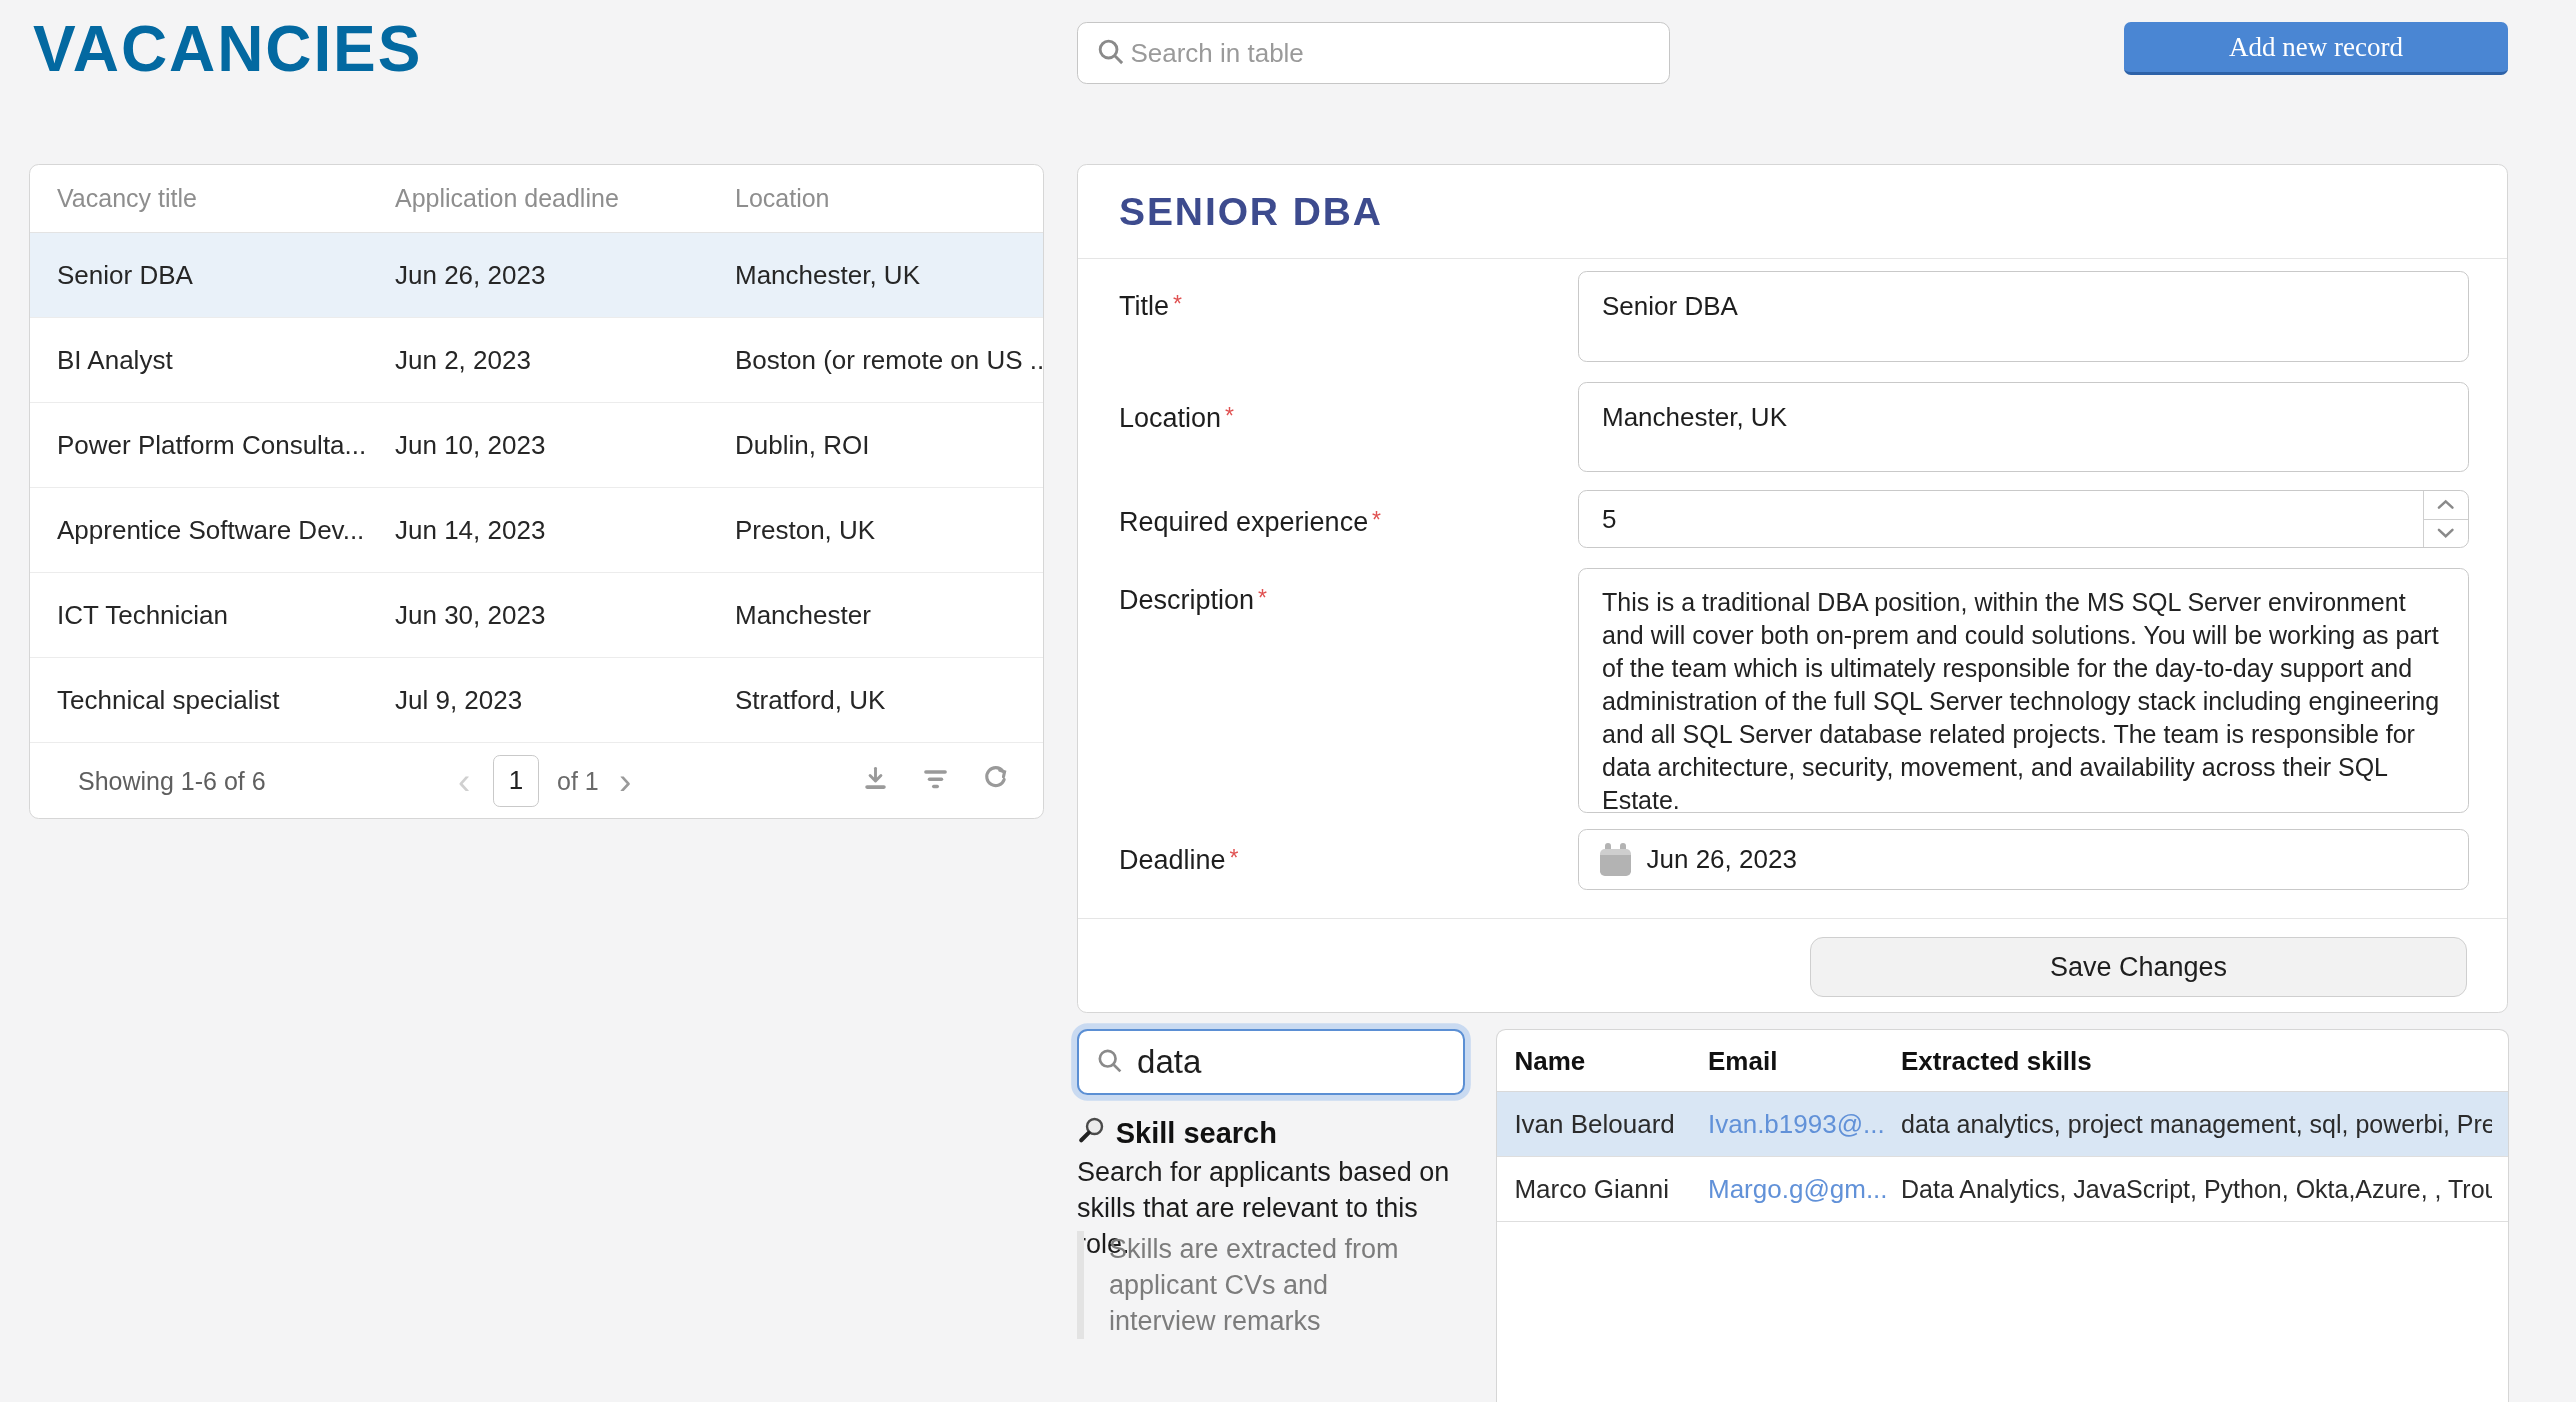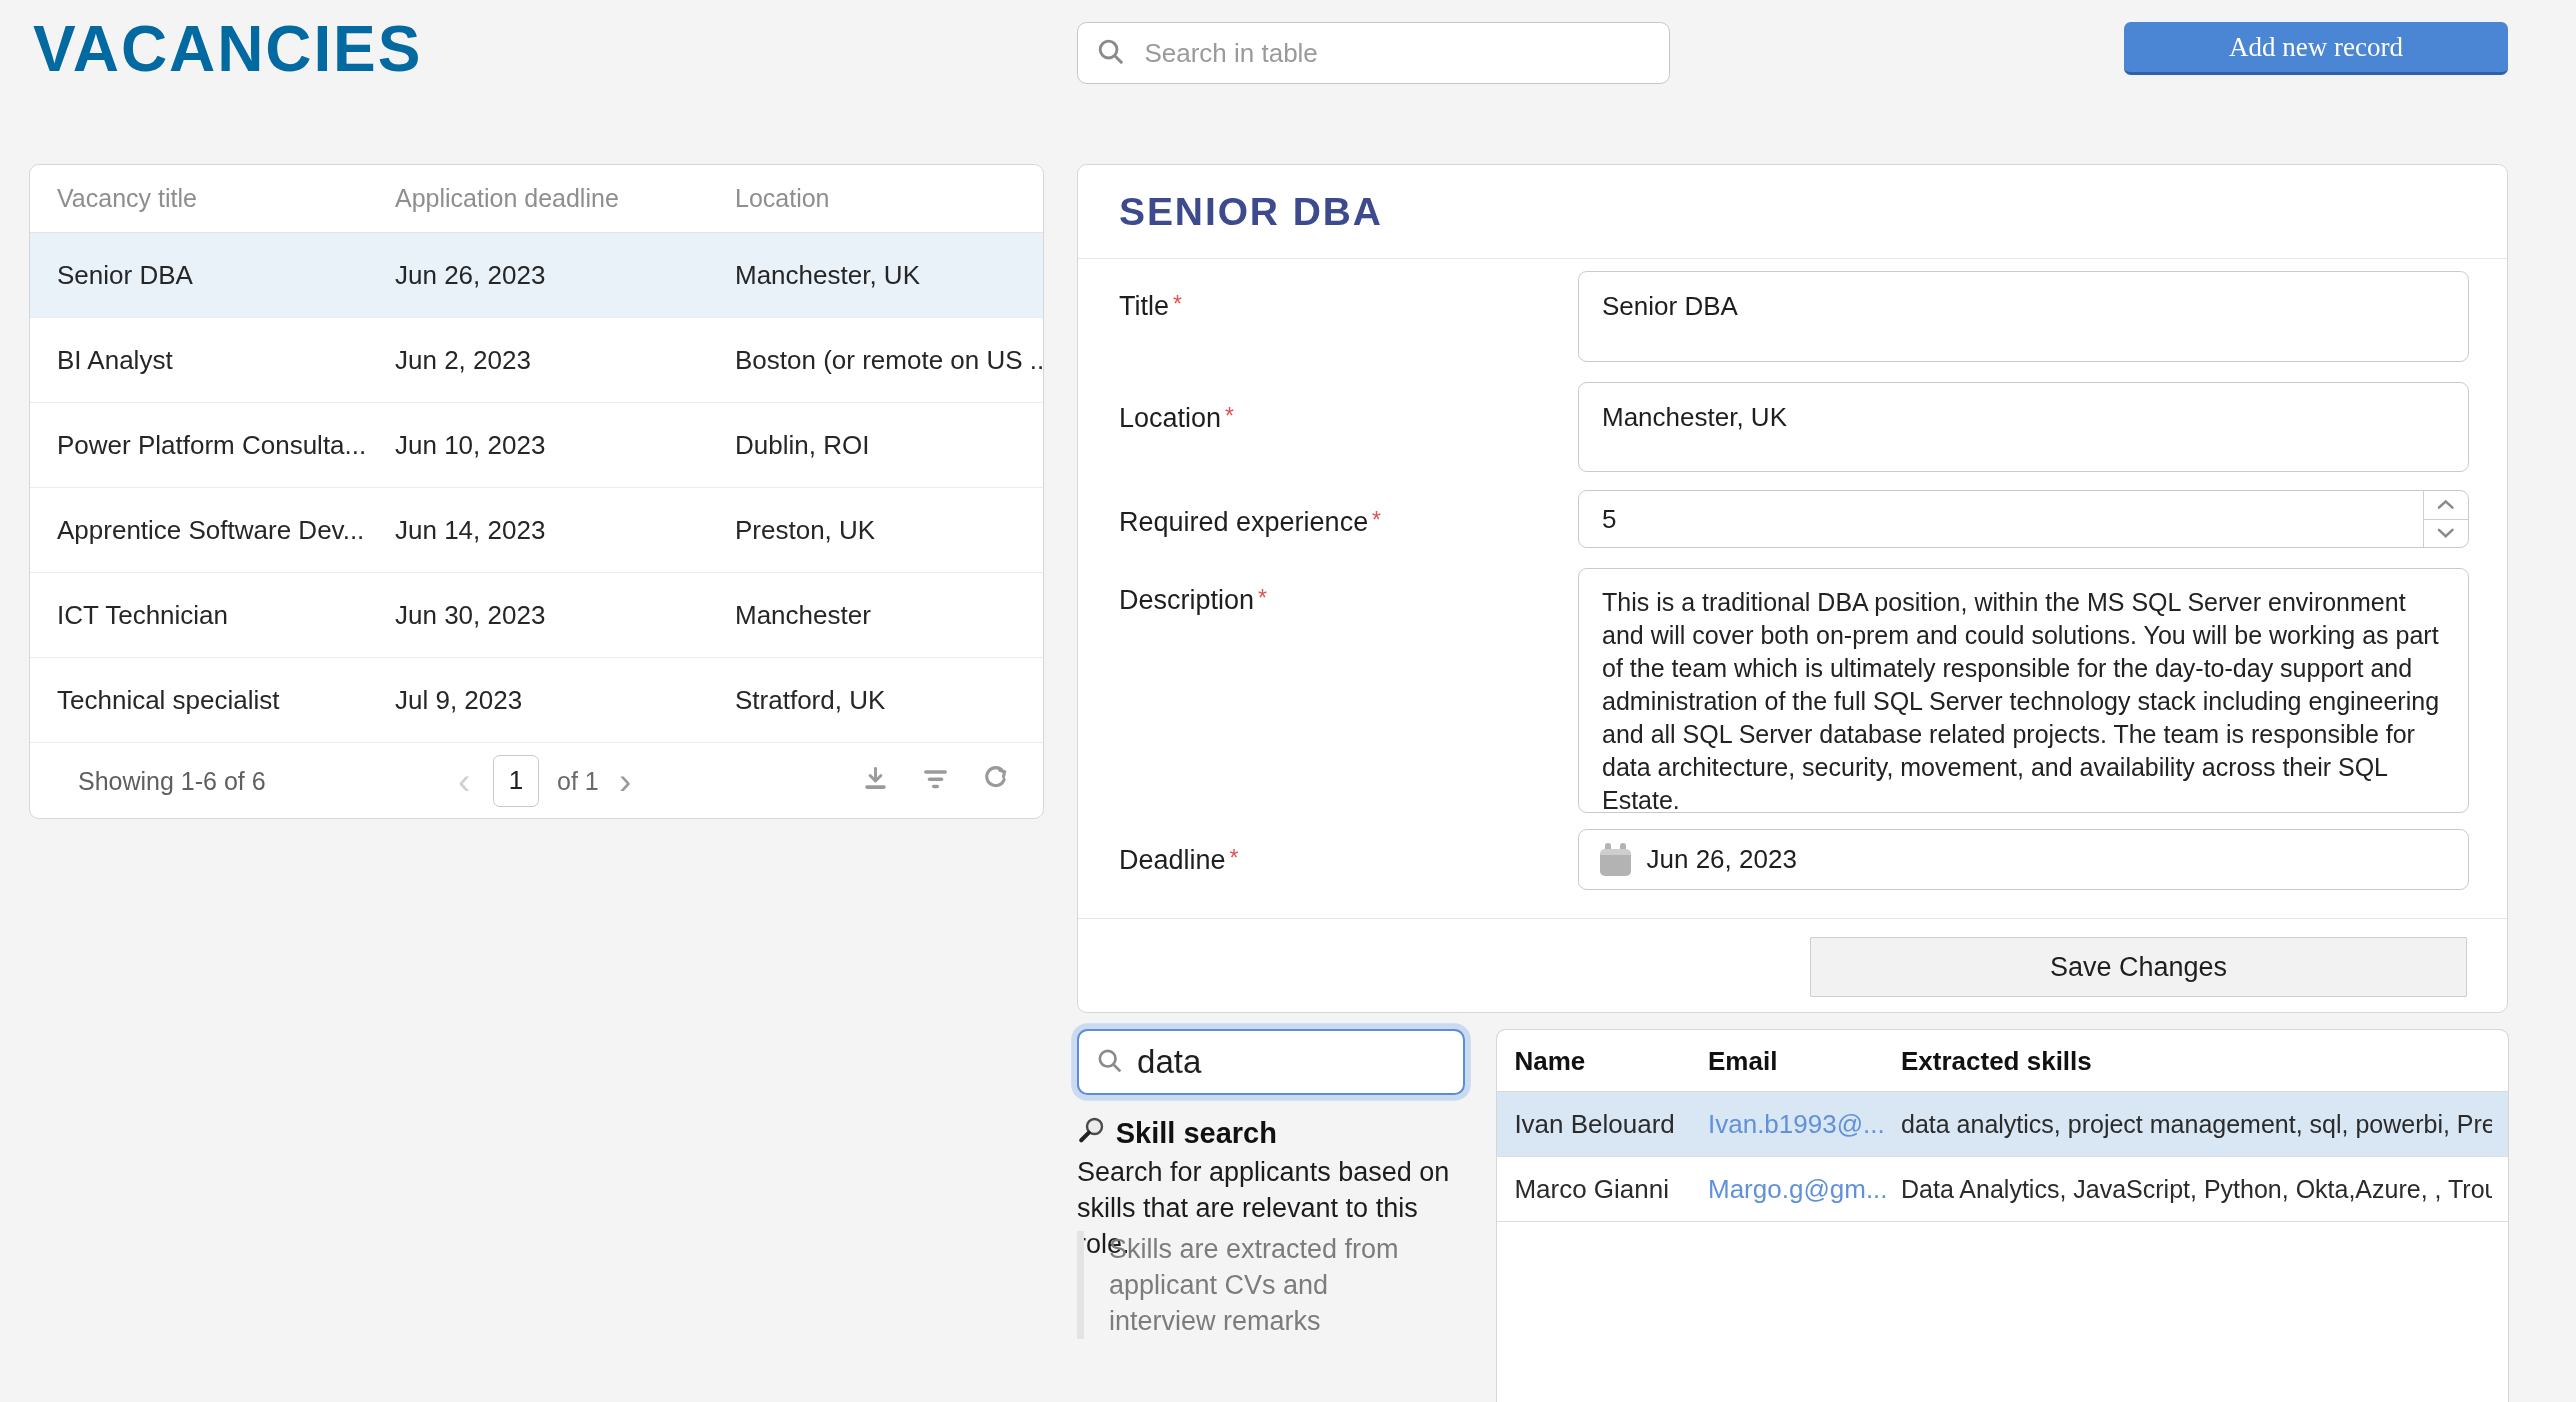--- a/index.html
+++ b/index.html
@@ -3,21 +3,21 @@
 <meta charset="utf-8">
 <style>
   * { margin:0; padding:0; box-sizing:border-box; }
   html,body { background:#f4f4f5; }
   body { font-family:"Liberation Sans", sans-serif; color:#262626; }
   #screen { position:relative; width:2576px; height:1403px; background:#f4f4f5; overflow:hidden; }
 
   
   .logo { position:absolute; left:33px; top:11.6px; font-size:64px; font-weight:800; letter-spacing:1.9px; color:#0369a1; }
   .top-search { position:absolute; left:1077px; top:22px; width:593px; height:62px; background:#fff;
-    border:1.9px solid #c6c6c6; border-radius:9.7px; display:flex; align-items:center; padding:0 17.4px; gap:18px; }
+    border:1.9px solid #c6c6c6; border-radius:9.7px; display:flex; align-items:center; padding:0 17.4px; gap:4px; }
   .top-search input { border:none; outline:none; flex:1; font-size:26px; font-family:inherit; color:#333; background:transparent; }
   .top-search input::placeholder { color:#9a9a9a; }
   .add-btn { position:absolute; left:2124px; top:22px; width:384px; height:53px; background:#4a86d3;
     border:none; border-bottom:3.9px solid #2d62a8; border-radius:6.8px; color:#fff; font-size:27px;
     font-family:Liberation Serif, serif; cursor:pointer; }
 
   
   .card { position:absolute; background:#fff; border:1.9px solid #d6d6d6; border-radius:9.7px; }
 
   
@@ -56,21 +56,21 @@
   .stepper { width:45px; border-left:1.9px solid #cfcfcf; display:flex; flex-direction:column; }
   .stepper .step { flex:1; display:flex; align-items:center; justify-content:center; cursor:pointer; }
   .stepper .step-up { border-bottom:1.9px solid #cfcfcf; }
   #f-desc    { top:403px; height:245px; padding:16.5px 23px; font-size:25px; line-height:33px; color:#222; overflow:hidden; }
   #f-deadline{ top:664px; height:61px; display:flex; align-items:center; gap:15.5px; padding-left:21px; cursor:pointer; }
   .cal-icon { width:31px; height:33px; position:relative; }
   .cal-body { position:absolute; left:0; top:5.8px; width:31px; height:27px; background:#b3b3b3; border-radius:4.8px; }
   .cal-band { position:absolute; left:0; top:5.8px; width:31px; height:8.7px; background:#cecece; border-radius:4.8px 4.8px 0 0; }
   .cal-tab  { position:absolute; top:0; width:5.8px; height:9.7px; background:#b3b3b3; border-radius:2.9px; }
   .save-btn { position:absolute; left:732px; top:772px; width:657px; height:60px; background:#f2f2f2;
-    border:1.9px solid #cfcfcf; border-radius:1px; font-size:27px; color:#1e1e1e; font-family:inherit; cursor:pointer; }
+    border:1.9px solid #cfcfcf; border-radius:13px; font-size:27px; color:#1e1e1e; font-family:inherit; cursor:pointer; }
 
   
   .skill-input { position:absolute; left:1077px; top:1029px; width:388px; height:66px; background:#fff;
     border:2.9px solid #5b8fd4; border-radius:10.6px; box-shadow:0 0 0 5.8px #c9daf1;
     display:flex; align-items:center; gap:13.6px; padding:0 15.5px; }
   .skill-input span.qtext { font-size:33px; color:#1e1e1e; }
   .skill-head { position:absolute; left:1077px; top:1115px; display:flex; align-items:center; gap:9.7px;
     font-size:29px; font-weight:700; color:#111; }
   .skill-desc { position:absolute; left:1077px; top:1154px; width:382px; font-size:27px; line-height:36px; color:#1c1c1c; }
   .skill-note { position:absolute; left:1077px; top:1231px; width:360px; border-left:7.7px solid #e3e3e3;

